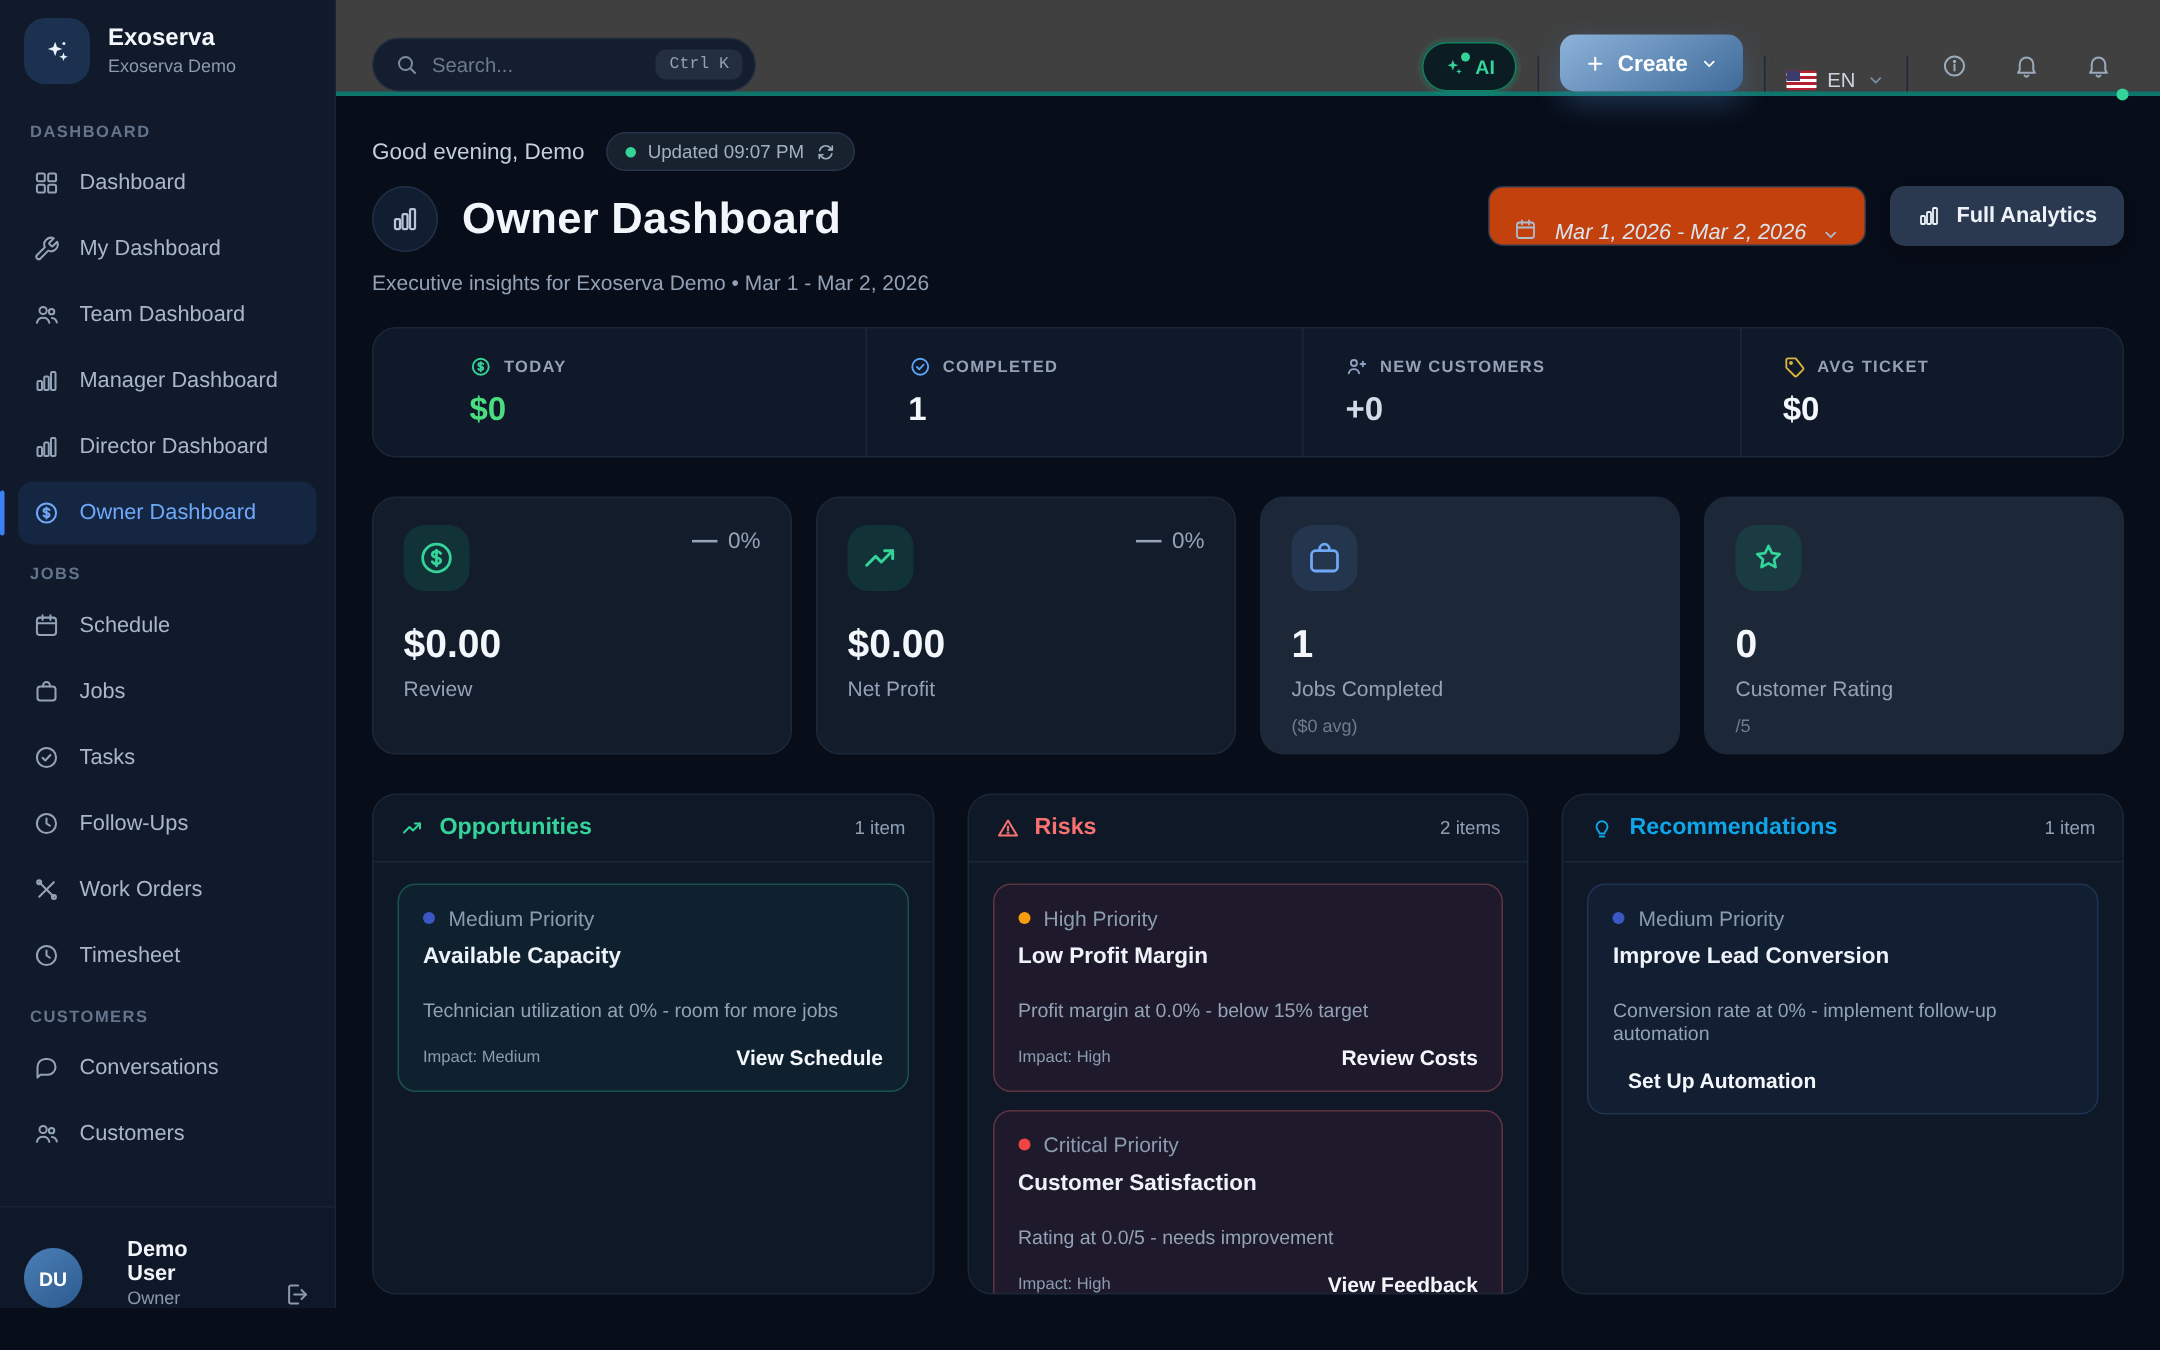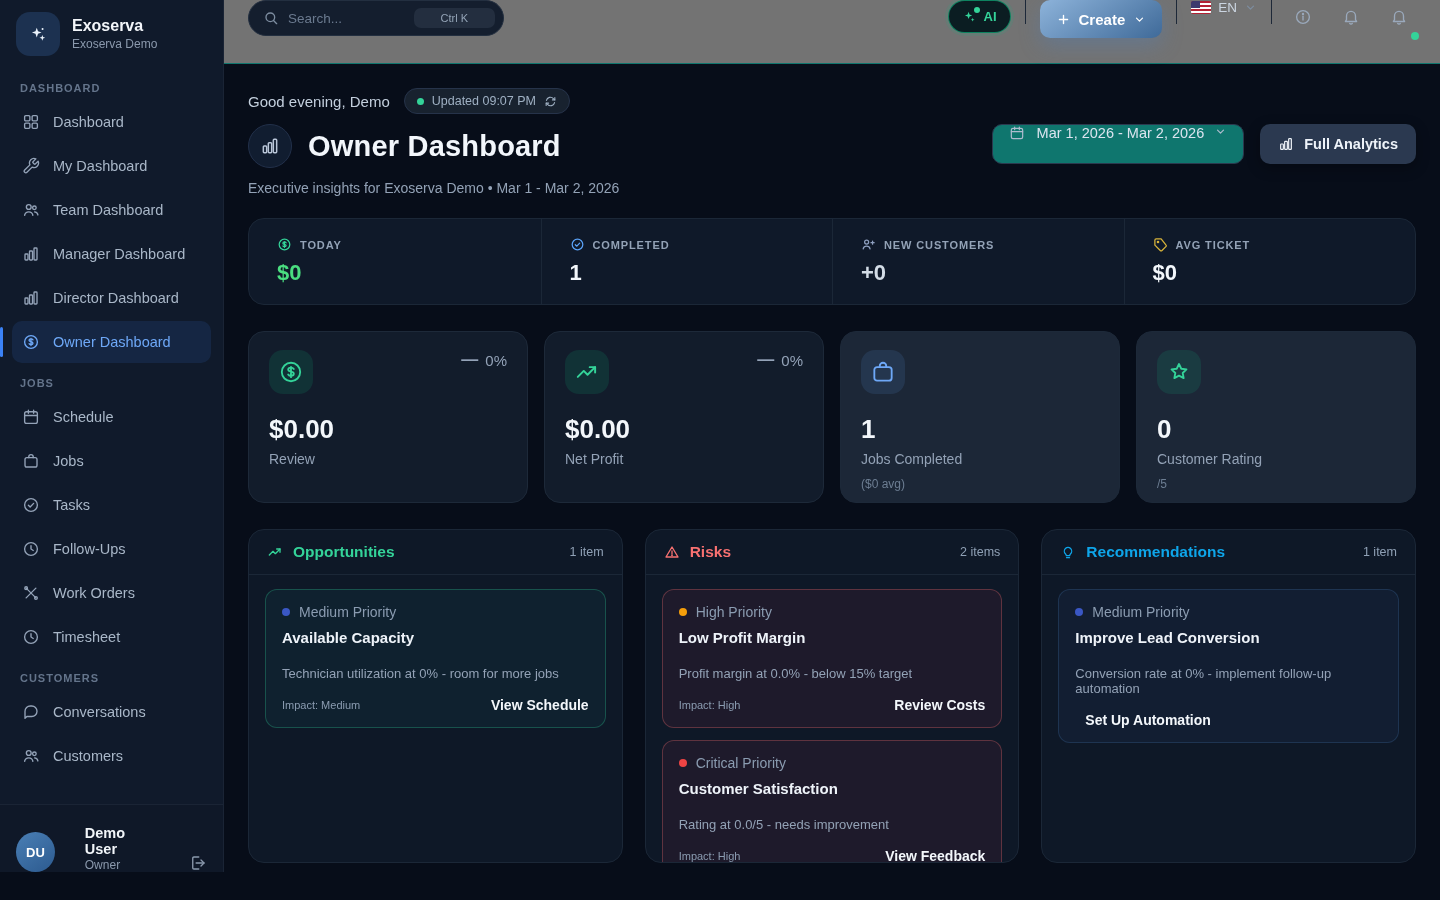--- a/index.html
+++ b/index.html
@@ -22,25 +22,25 @@
   .nav-item.active .ic { color:#6ea8f7; }
   .nav-item.active::before { content:""; position:absolute; left:-12px; top:6px; bottom:6px; width:3px; border-radius:2px; background:#3b82f6; }
   .side-user { height:68px; border-top:1px solid #1a2435; background:#0f1828; display:flex; align-items:flex-end; gap:30px; padding:0 16px; }
   .avatar { width:40px; height:40px; border-radius:50%; background:linear-gradient(145deg,#4a7fb5,#2c5a8f); display:flex; align-items:center; justify-content:center; font-size:13px; font-weight:bold; color:#fff; }
   .side-user-name { font-size:14.5px; font-weight:bold; color:#f1f5f9; }
   .side-user-role { font-size:12px; color:#8b99ad; margin-top:1px; }
   .logout-btn { margin-left:auto; color:#8b99ad; cursor:pointer; display:flex; }
 
   
   .right-col { flex:1; display:flex; flex-direction:column; min-width:0; }
-  .topbar { height:64px; min-height:64px; background:#737373; border-bottom:1px solid #0f766e; display:flex; align-items:flex-start; padding:0 24px; gap:14px; }
+  .topbar { height:64px; min-height:64px; background:#404040; border-bottom:3px solid #0f766e; display:flex; align-items:flex-end; padding:0 24px; gap:14px; }
   .search { width:256px; height:36px; background:#141e2e; border:1px solid #232f40; border-radius:18px; display:flex; align-items:center; gap:9px; padding:0 8px 0 14px; }
   .search input { flex:1; min-width:0; background:transparent; border:none; outline:none; color:#c9d5e2; font-size:13.5px; font-family:"Liberation Sans",sans-serif; }
   .search input::placeholder { color:#6b7a8f; }
-  .kbd { font-family:Liberation Sans, sans-serif; font-size:11px; color:#93a3b6; background:#232e3f; border-radius:7px; padding:4px 27px; white-space:nowrap; }
+  .kbd { font-family:Liberation Mono, monospace; font-size:11px; color:#93a3b6; background:#232e3f; border-radius:7px; padding:4px 9px; white-space:nowrap; }
   .top-spacer { flex:1; }
   .ai-btn { height:33px; padding:0 13px; border-radius:17px; background:#0b1d22; border:1px solid rgba(16,185,129,.65); box-shadow:0 0 0 3px rgba(16,185,129,.12); display:flex; align-items:center; gap:7px; color:#34d399; font-size:13px; font-weight:bold; cursor:pointer; }
   .ai-spark { position:relative; display:flex; }
   .ai-spark .dot { position:absolute; top:-2px; right:-3px; width:6px; height:6px; border-radius:50%; background:#34d399; }
   .vdiv { width:1px; height:24px; background:#1d2838; }
   .create-btn { height:38px; padding:0 16px; border-radius:10px; border:none; background:linear-gradient(145deg,#8db3da,#3f6a99); box-shadow:0 8px 20px rgba(80,130,190,.35); color:#fff; font-size:15px; font-weight:bold; display:flex; align-items:center; gap:8px; cursor:pointer; font-family:"Liberation Sans",sans-serif; }
   .lang-btn { display:flex; align-items:center; gap:7px; color:#cbd5e1; font-size:13.5px; cursor:pointer; }
   .flag { width:20px; height:13px; border-radius:2px; position:relative; overflow:hidden; background:repeating-linear-gradient(#b22234 0 2px,#fff 2px 4px); }
   .flag::before { content:""; position:absolute; left:0; top:0; width:9px; height:7px; background:#3c3b6e; }
   .icon-btn { width:34px; height:34px; display:flex; align-items:center; justify-content:center; color:#9aa9bc; cursor:pointer; position:relative; }
@@ -50,27 +50,27 @@
   .main { flex:1; padding:24px 24px 0; overflow:hidden; position:relative; }
   .greet-row { display:flex; align-items:center; gap:14px; }
   .greet-text { font-size:15px; color:#c3cfdd; }
   .updated-pill { display:flex; align-items:center; gap:8px; background:#18222f; border:1px solid #26334a; border-radius:999px; padding:5px 12px; color:#9fb0c3; font-size:12.5px; cursor:pointer; }
   .updated-pill .dot { width:7px; height:7px; border-radius:50%; background:#34d399; }
   .title-row { display:flex; align-items:flex-start; justify-content:space-between; margin-top:10px; }
   .title-left { display:flex; align-items:center; gap:16px; }
   .title-icon { width:44px; height:44px; border-radius:50%; background:#111d30; border:1px solid #22304a; display:flex; align-items:center; justify-content:center; color:#b9c6d8; }
   h1.page-title { font-size:29px; font-weight:800; color:#f2f6fb; letter-spacing:.2px; }
   .title-actions { display:flex; gap:16px; }
-  .date-btn { height:40px; padding:0 16px; border-radius:10px; background:#0f766e; border:1px solid #2b394e; display:flex; align-items:flex-start; gap:10px; color:#dbe4ef; font-size:14.5px; cursor:pointer; }
+  .date-btn { height:40px; padding:0 16px; border-radius:10px; background:#c2410c; border:1px solid #2b394e; display:flex; align-items:flex-end; gap:10px; color:#dbe4ef; font-size:14.5px; cursor:pointer;font-style:italic; }
   .date-btn .ic, .date-btn .chev { color:#aebcce; }
   .analytics-btn { height:40px; padding:0 18px; border-radius:10px; background:#2b3950; border:none; display:flex; align-items:center; gap:10px; color:#eef3f9; font-size:14.5px; font-weight:bold; cursor:pointer; box-shadow:0 4px 14px rgba(0,0,0,.3); font-family:"Liberation Sans",sans-serif; }
   .subtitle { margin-top:12px; font-size:14px; color:#93a2b6; }
 
   .stats-bar { margin-top:22px; display:grid; grid-template-columns:repeat(4,1fr); background:#0f1929; border:1px solid #1b2737; border-radius:16px; }
-  .stat-seg { padding:18px 28px; }
+  .stat-seg { padding:18px 28px;margin-left:36px; }
   .stat-seg + .stat-seg { border-left:1px solid #1b2737; }
   .stat-label-row { display:flex; align-items:center; gap:8px; }
   .stat-label { font-size:11px; font-weight:bold; letter-spacing:.08em; color:#93a2b6; }
   .stat-value { margin-top:8px; font-size:22px; font-weight:800; }
   .c-green { color:#4ade80; } .c-white { color:#f3f7fb; } .c-grey { color:#d3dce6; }
   .ic-stat-green { color:#34d399; } .ic-stat-blue { color:#5aa2f7; } .ic-stat-violet { color:#8fa0c0; } .ic-stat-yellow { color:#d9b43a; }
 
   .kpi-grid { margin-top:26px; display:grid; grid-template-columns:repeat(4,1fr); gap:16px; }
   .kpi-card { height:172px; border-radius:16px; border:1px solid #1d2939; padding:18px 20px; position:relative; }
   .kpi-card:nth-child(1), .kpi-card:nth-child(2) { background:#121c2b; }

